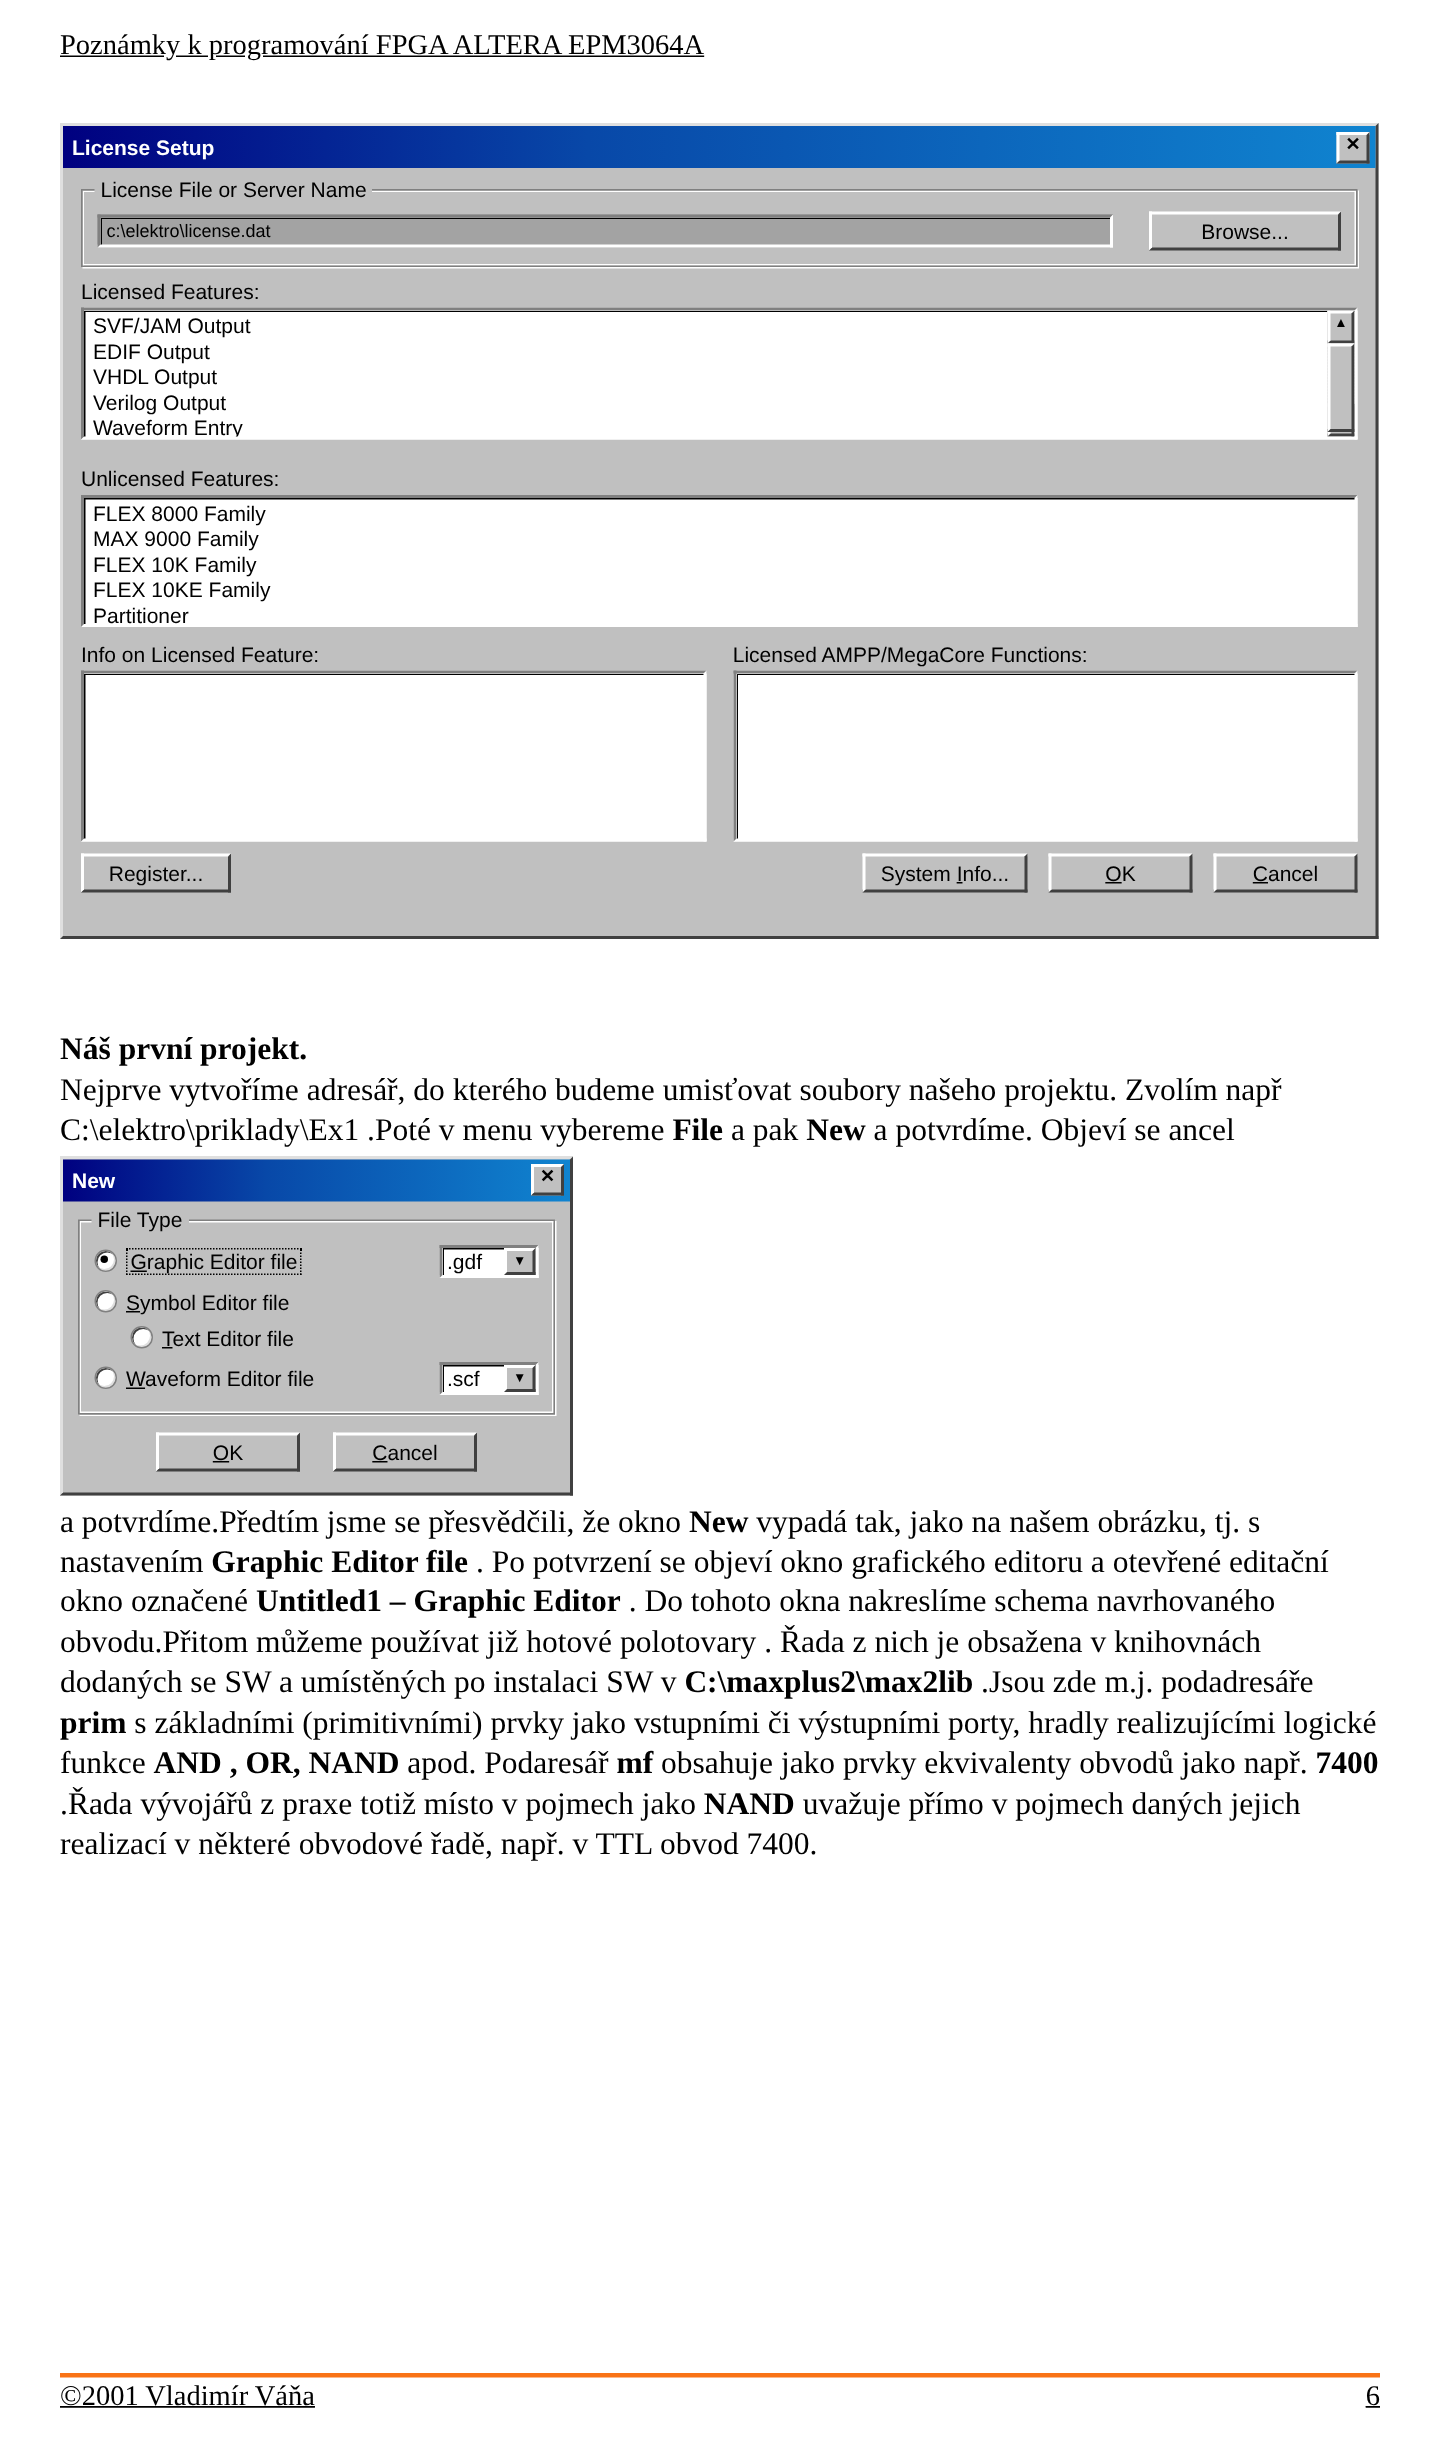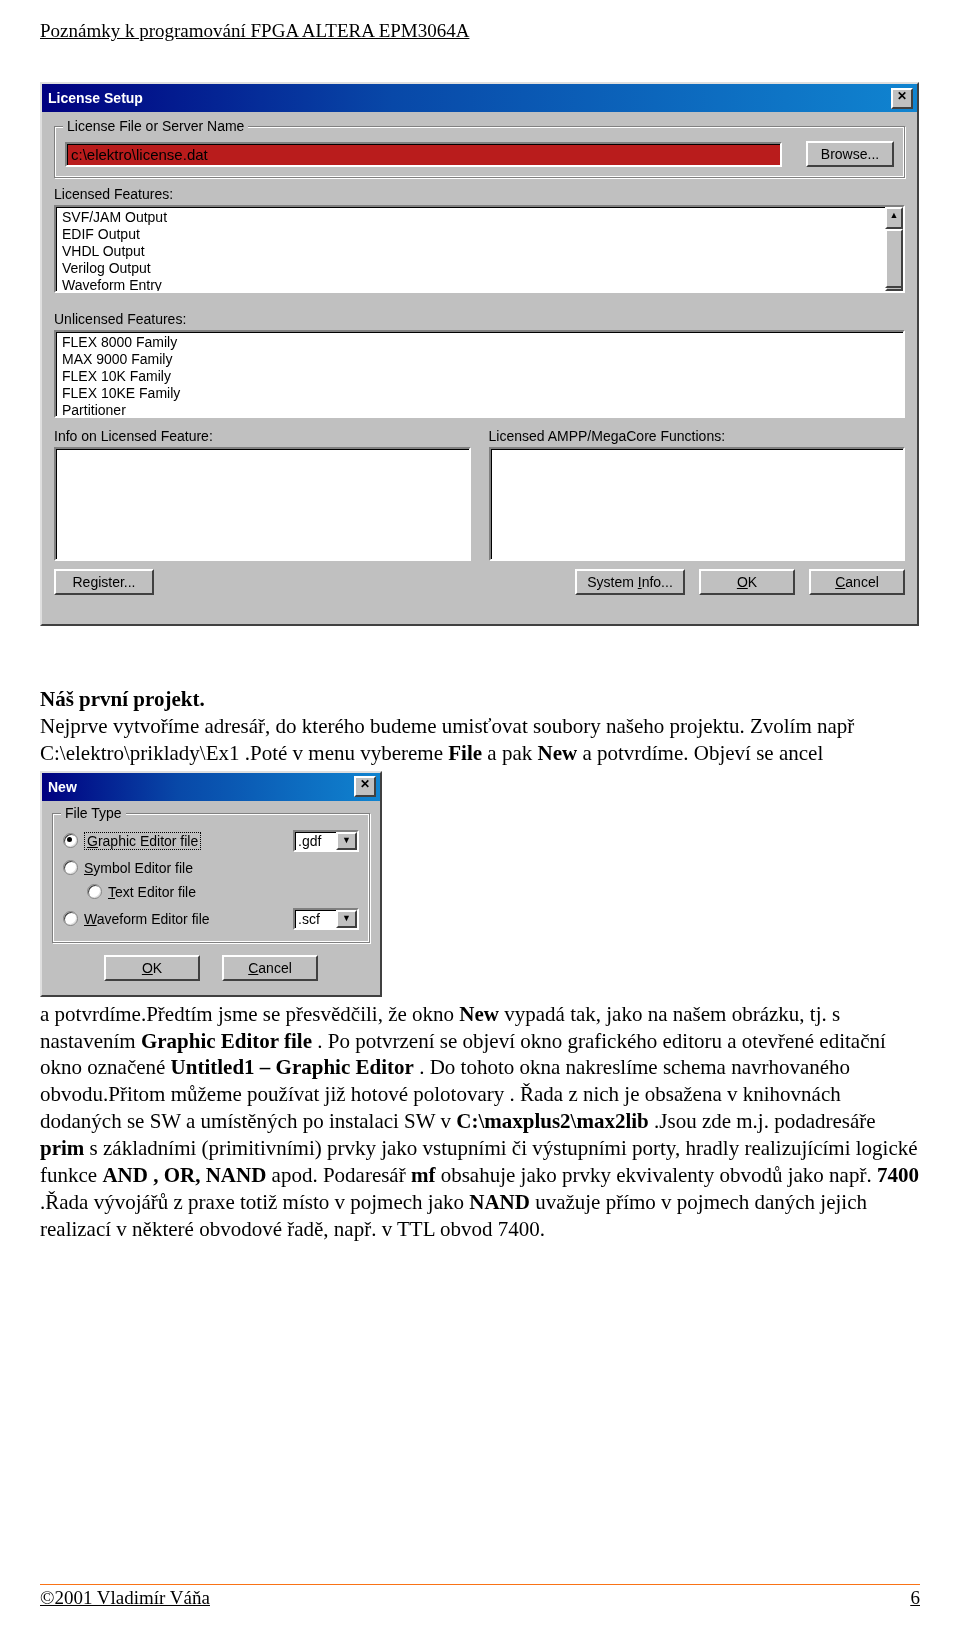--- a/index.html
+++ b/index.html
@@ -60,26 +60,26 @@
     position: relative;
   }
   .groupbox-title {
     position: absolute;
     top: -9px; left: 8px;
     background: #c0c0c0;
     padding: 0 4px;
     font-size: 14px;
   }
   .sunken {
-    background: #b91c1c;
+    background: #a3a3a3;
     border: 2px solid;
     border-color: #808080 #fff #fff #808080;
     box-shadow: inset 1px 1px 0 #000;
     padding: 2px 4px;
-    font-size: 15px;
+    font-size: 12px;
   }
   .win-btn {
     background: #c0c0c0;
     border: 2px solid;
     border-color: #fff #404040 #404040 #fff;
     padding: 3px 4px;
     font-size: 14px;
     text-align: center;
     cursor: pointer;
     min-width: 88px;
@@ -167,21 +167,21 @@
     position: absolute; right: 0; top: 0; bottom: 0; width: 17px;
     background: #c0c0c0;
     border: 2px solid; border-color: #fff #404040 #404040 #fff;
     font-size: 9px; text-align: center; line-height: 13px;
   }
   .underline-char { text-decoration: underline; }
   .footer {
     position: absolute;
     bottom: 18px;
     left: 40px; right: 40px;
-    border-top: 1px solid #f97316;
+    border-top: 3px solid #f97316;
     display: flex;
     justify-content: space-between;
     font-size: 19px;
     padding-top: 2px;
     text-decoration: underline;
   }
   .footer span { text-decoration: underline; }
 </style>
 </head>
 <body>
@@ -193,21 +193,21 @@
   <div class="dialog win95-font" style="width:875px;">
     <div class="titlebar">
       <span>License Setup</span>
       <div class="close">✕</div>
     </div>
 
     <div class="groupbox" style="margin:14px 12px 8px 12px;">
       <div class="groupbox-title">License File or Server Name</div>
       <div class="row" style="gap:24px; align-items:center;">
         <div class="sunken" style="flex:1;">c:\elektro\license.dat</div>
-        <div class="win-btn" style="width:88px;">
+        <div class="win-btn" style="width:128px;">
           <span>Browse...</span>
         </div>
       </div>
     </div>
 
     <div class="row" style="padding:0 12px; gap:18px;flex-direction:column;">
       <div class="col" style="flex:1;">
         <div class="label14">Licensed Features:</div>
         <div class="listbox">
           <div>SVF/JAM Output</div>

